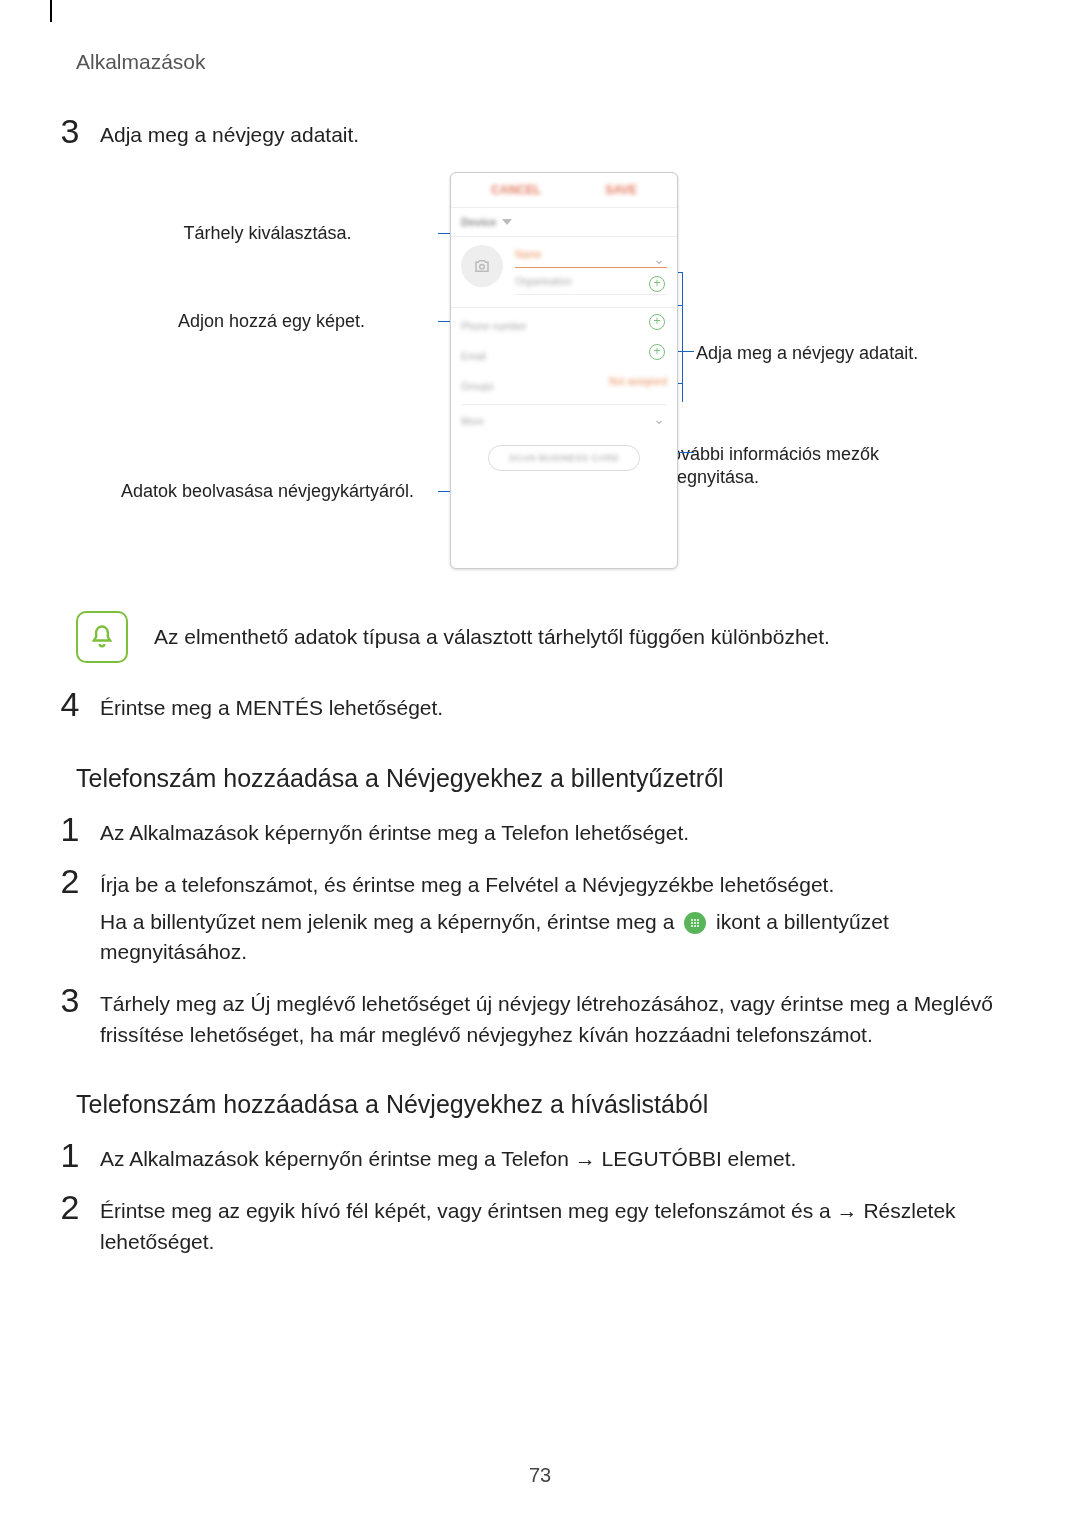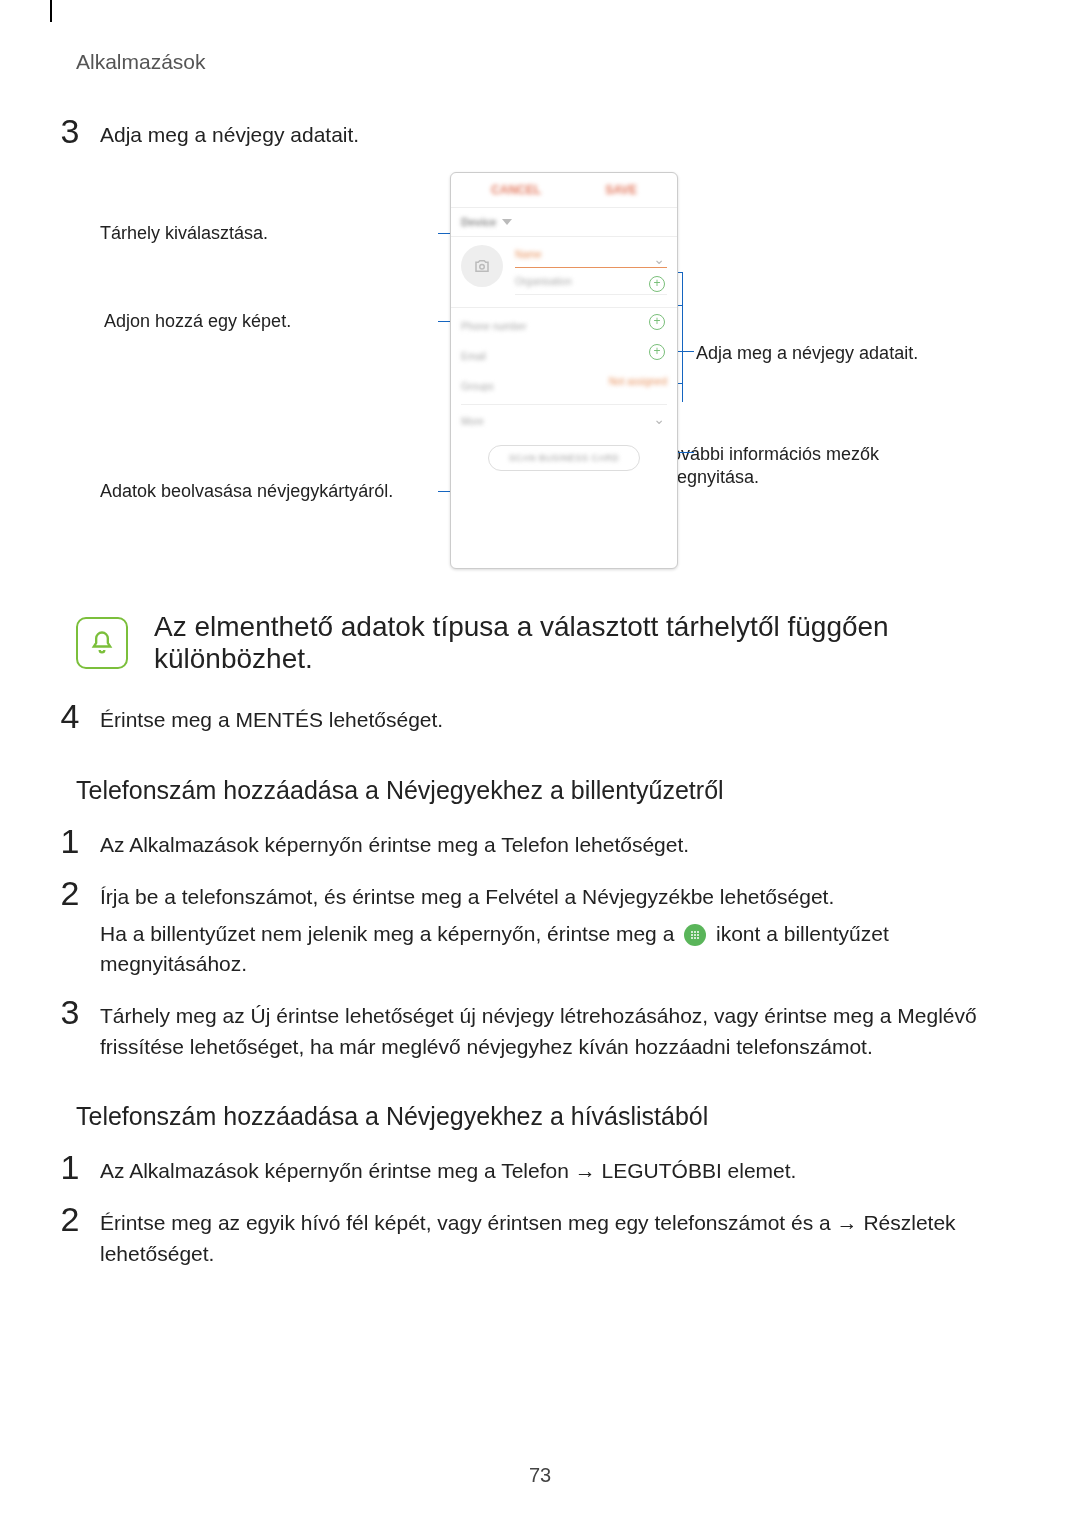--- a/index.html
+++ b/index.html
@@ -7,21 +7,21 @@
   .tick{position:absolute;left:50px;top:0;width:2px;height:22px;background:#000}
   .crumb{font-size:21px;color:#555;margin:10px 0 46px 26px}
   .step-row{display:flex;margin:0 0 22px 0}
   .step-num{font-size:34px;font-weight:300;color:#222;width:40px;text-align:center;line-height:1;margin-top:-6px}
   .step-body{flex:1;font-size:21px;line-height:1.45;color:#222;padding-left:10px}
   .step-body .sub{margin-top:6px}
   .section{font-size:25px;font-weight:400;margin:38px 0 22px 26px;line-height:1.35}
   .note-row{display:flex;align-items:center;margin:24px 0 30px 26px}
   .note-icon-box{width:48px;height:48px;border:2px solid #7bbf3b;border-radius:10px;display:flex;align-items:center;justify-content:center;flex-shrink:0}
   .note-icon-box svg{width:28px;height:28px}
-  .note-text{font-size:28px;margin-left:26px}
+  .note-text{font-size:21px;margin-left:26px}
   .inline-icon{display:inline-flex;width:22px;height:22px;border-radius:50%;background:#5ab55a;vertical-align:middle;align-items:center;justify-content:center;margin:0 4px}
   .inline-icon svg{width:12px;height:12px}
   .pagenum{position:absolute;bottom:40px;left:0;width:1080px;text-align:center;font-size:20px;color:#444}
   b{font-weight:400}
 
   
   .diag{position:relative;width:860px;height:415px;margin:0 auto 10px;}
   .phone{position:absolute;left:350px;top:0;width:226px;height:395px;background:#fff;border:1px solid #ccc;border-radius:6px;box-shadow:0 1px 3px rgba(0,0,0,.15)}
   .ph-top{display:flex;justify-content:space-around;padding:10px 8px}
   .blur{filter:blur(2px);font-size:12px;font-weight:700}
@@ -40,21 +40,21 @@
   .flds{flex:1}
   .chev{position:absolute;right:2px;top:6px;color:#bbb;font-size:14px}
   .plus{position:absolute;right:2px;top:4px;width:14px;height:14px;border:1px solid #7abf7a;border-radius:50%;color:#7abf7a;font-size:12px;line-height:13px;text-align:center}
   .row-field{position:relative;padding:6px 0}
   .row-field .b{filter:blur(2px);font-size:10px;color:#aaa}
   .row-field .na{position:absolute;right:0;top:6px;filter:blur(2px);font-size:10px;color:#e8935f}
   .scan{margin:10px auto;width:150px;height:24px;border:1px solid #ddd;border-radius:14px;display:flex;align-items:center;justify-content:center}
   .scan .b{filter:blur(2px);font-size:9px;color:#999;letter-spacing:.5px}
 
   .callout{position:absolute;font-size:18px;color:#222;line-height:1.25}
-  .callout.left{text-align:left}
+  .callout.left{text-align:center}
   .line{position:absolute;background:#1565c0}
   .line.h{height:1px}
   .line.v{width:1px}
 </style>
 </head>
 <body>
 
 <div class="page">
   <div class="tick"></div>
   <div class="crumb">Alkalmazások</div>
@@ -169,21 +169,21 @@
                 <circle cx="6" cy="9" r="1"></circle>
                 <circle cx="9" cy="9" r="1"></circle>
               </g>
             </svg>
           </span><span> ikont a billentyűzet megnyitásához.</span></div>
     </div>
   </div>
 
   <div class="step-row">
     <div class="step-num">3</div>
-    <div class="step-body"><span>Tárhely meg az </span><b>Új érintse</b><span> lehetőséget új névjegy létrehozásához, vagy érintse meg a </span><b>Meglévő frissítése</b><span> lehetőséget, ha már meglévő névjegyhez kíván hozzáadni telefonszámot.</span></div>
+    <div class="step-body"><span>Tárhely meg az </span><b>Új meglévő</b><span> lehetőséget új névjegy létrehozásához, vagy érintse meg a </span><b>Meglévő frissítése</b><span> lehetőséget, ha már meglévő névjegyhez kíván hozzáadni telefonszámot.</span></div>
   </div>
 
   <div class="section">Telefonszám hozzáadása a Névjegyekhez a híváslistából</div>
 
   <div class="step-row">
     <div class="step-num">1</div>
     <div class="step-body"><span>Az Alkalmazások képernyőn érintse meg a </span><b>Telefon</b><span> → </span><b>LEGUTÓBBI</b><span> elemet.</span></div>
   </div>
 
   <div class="step-row">

